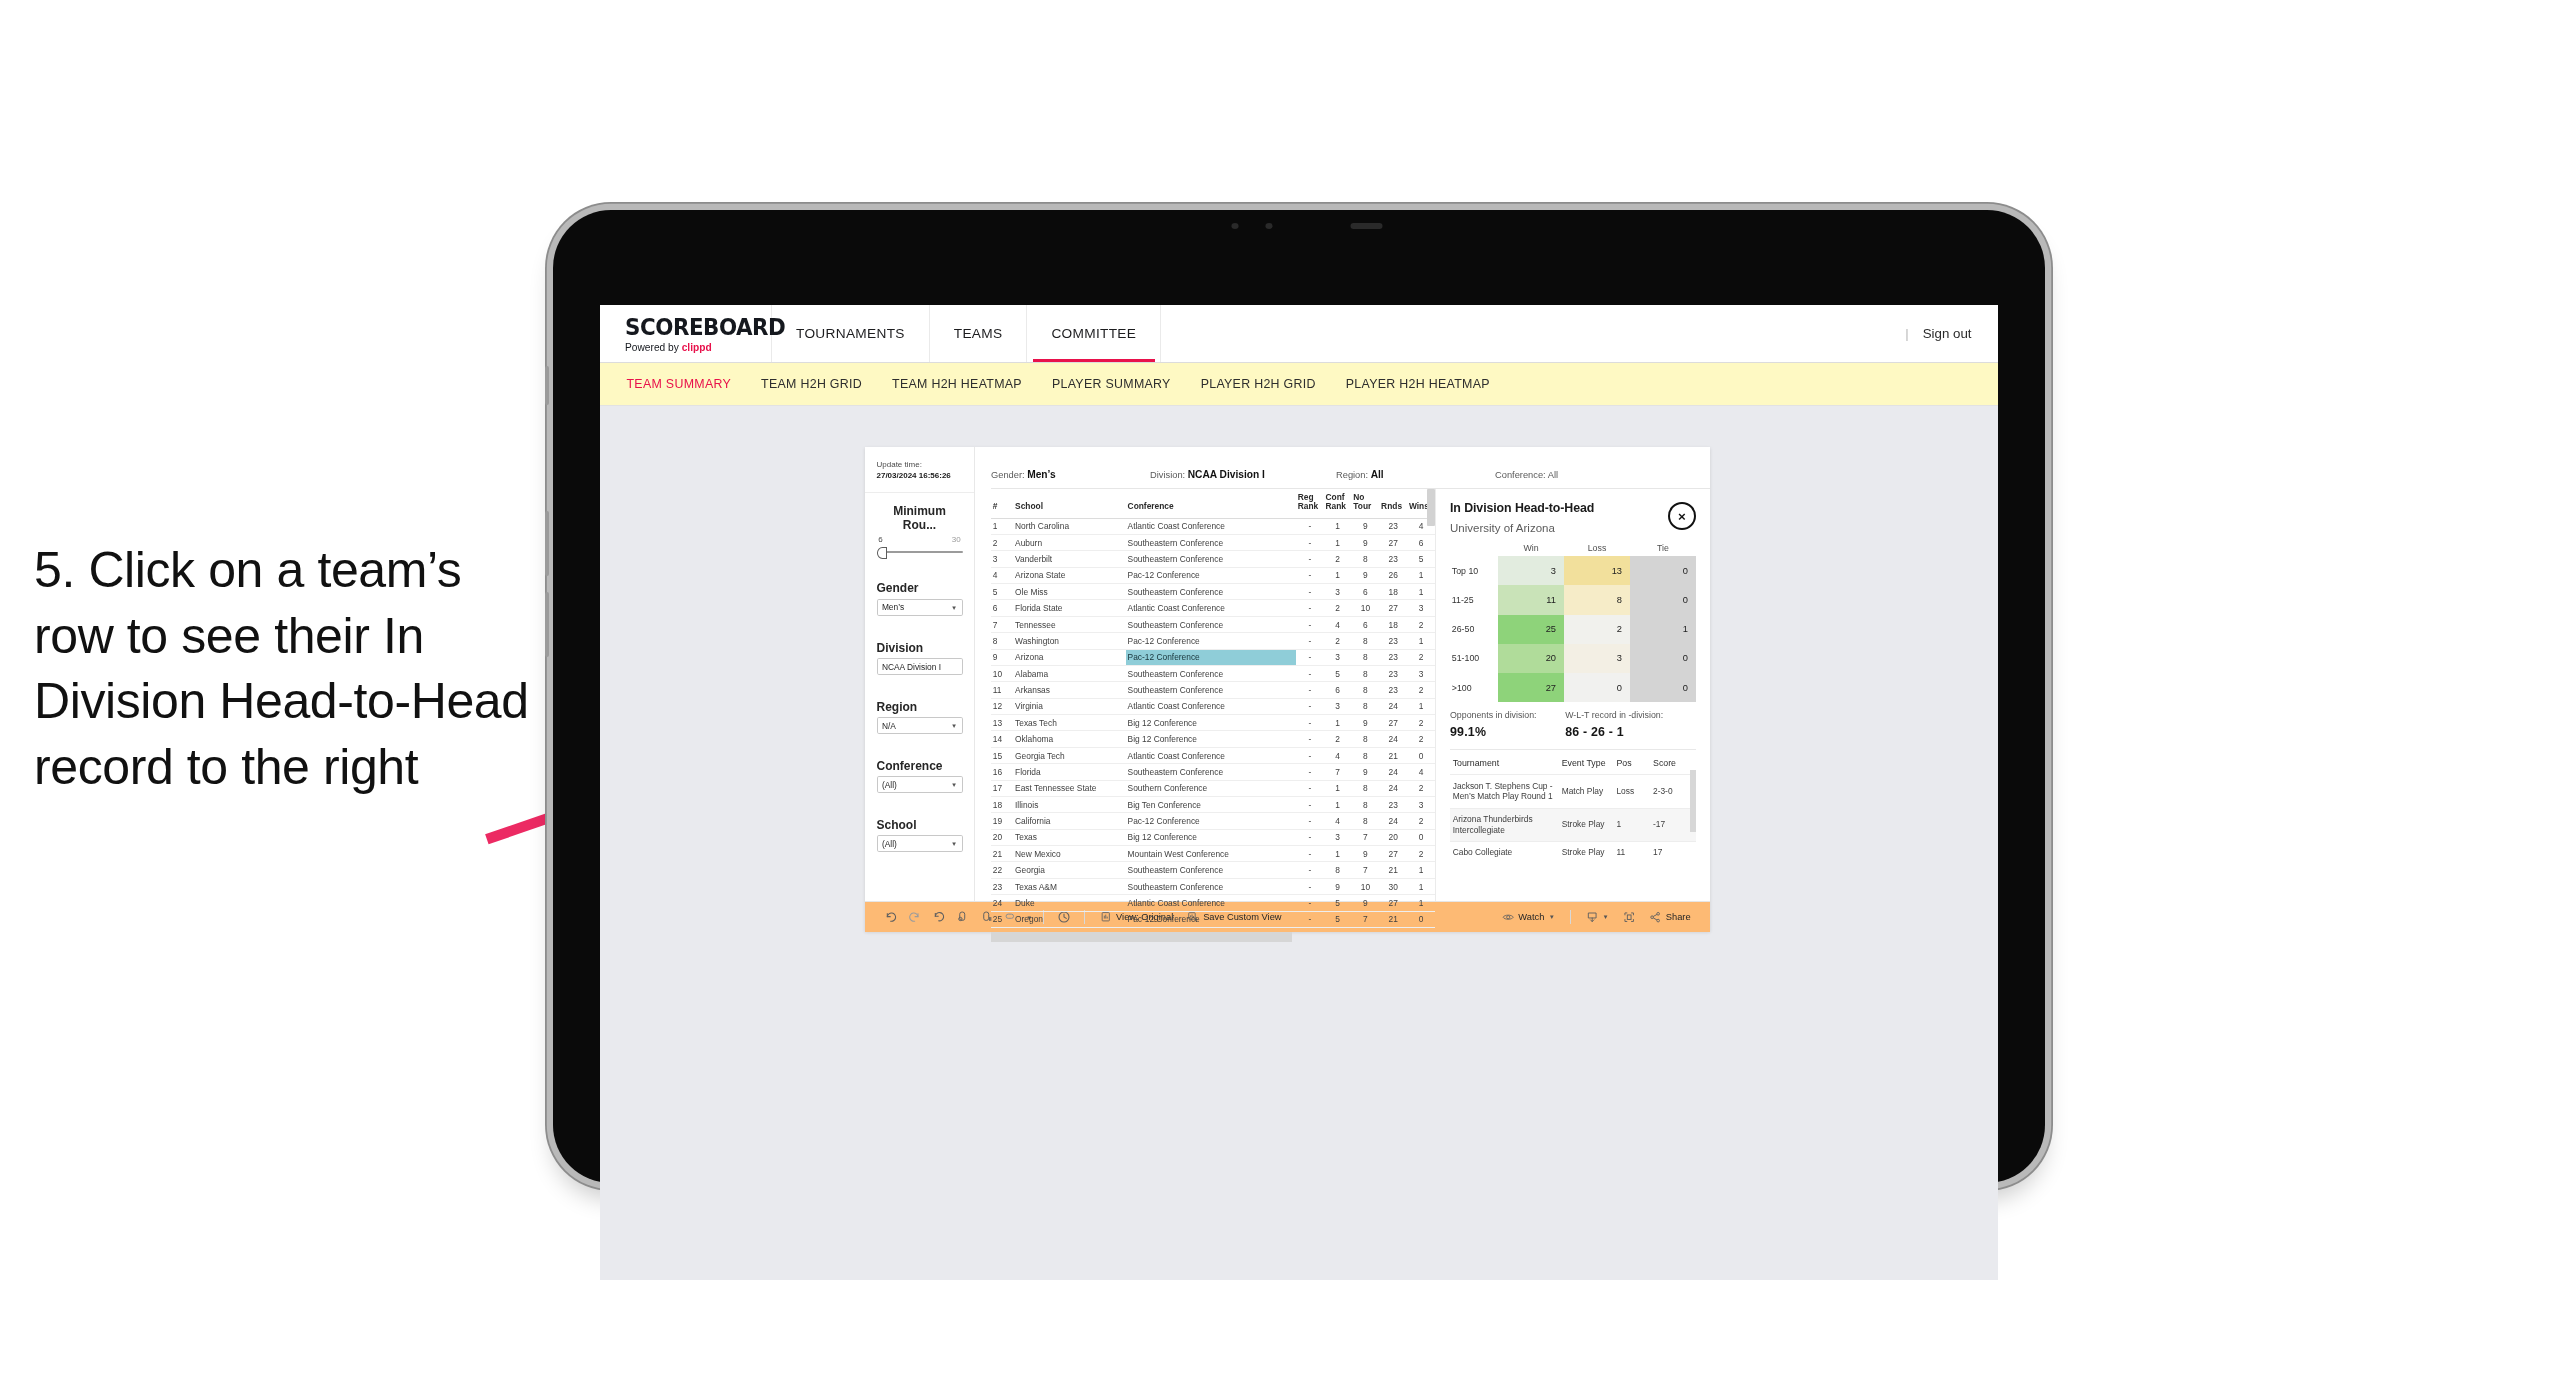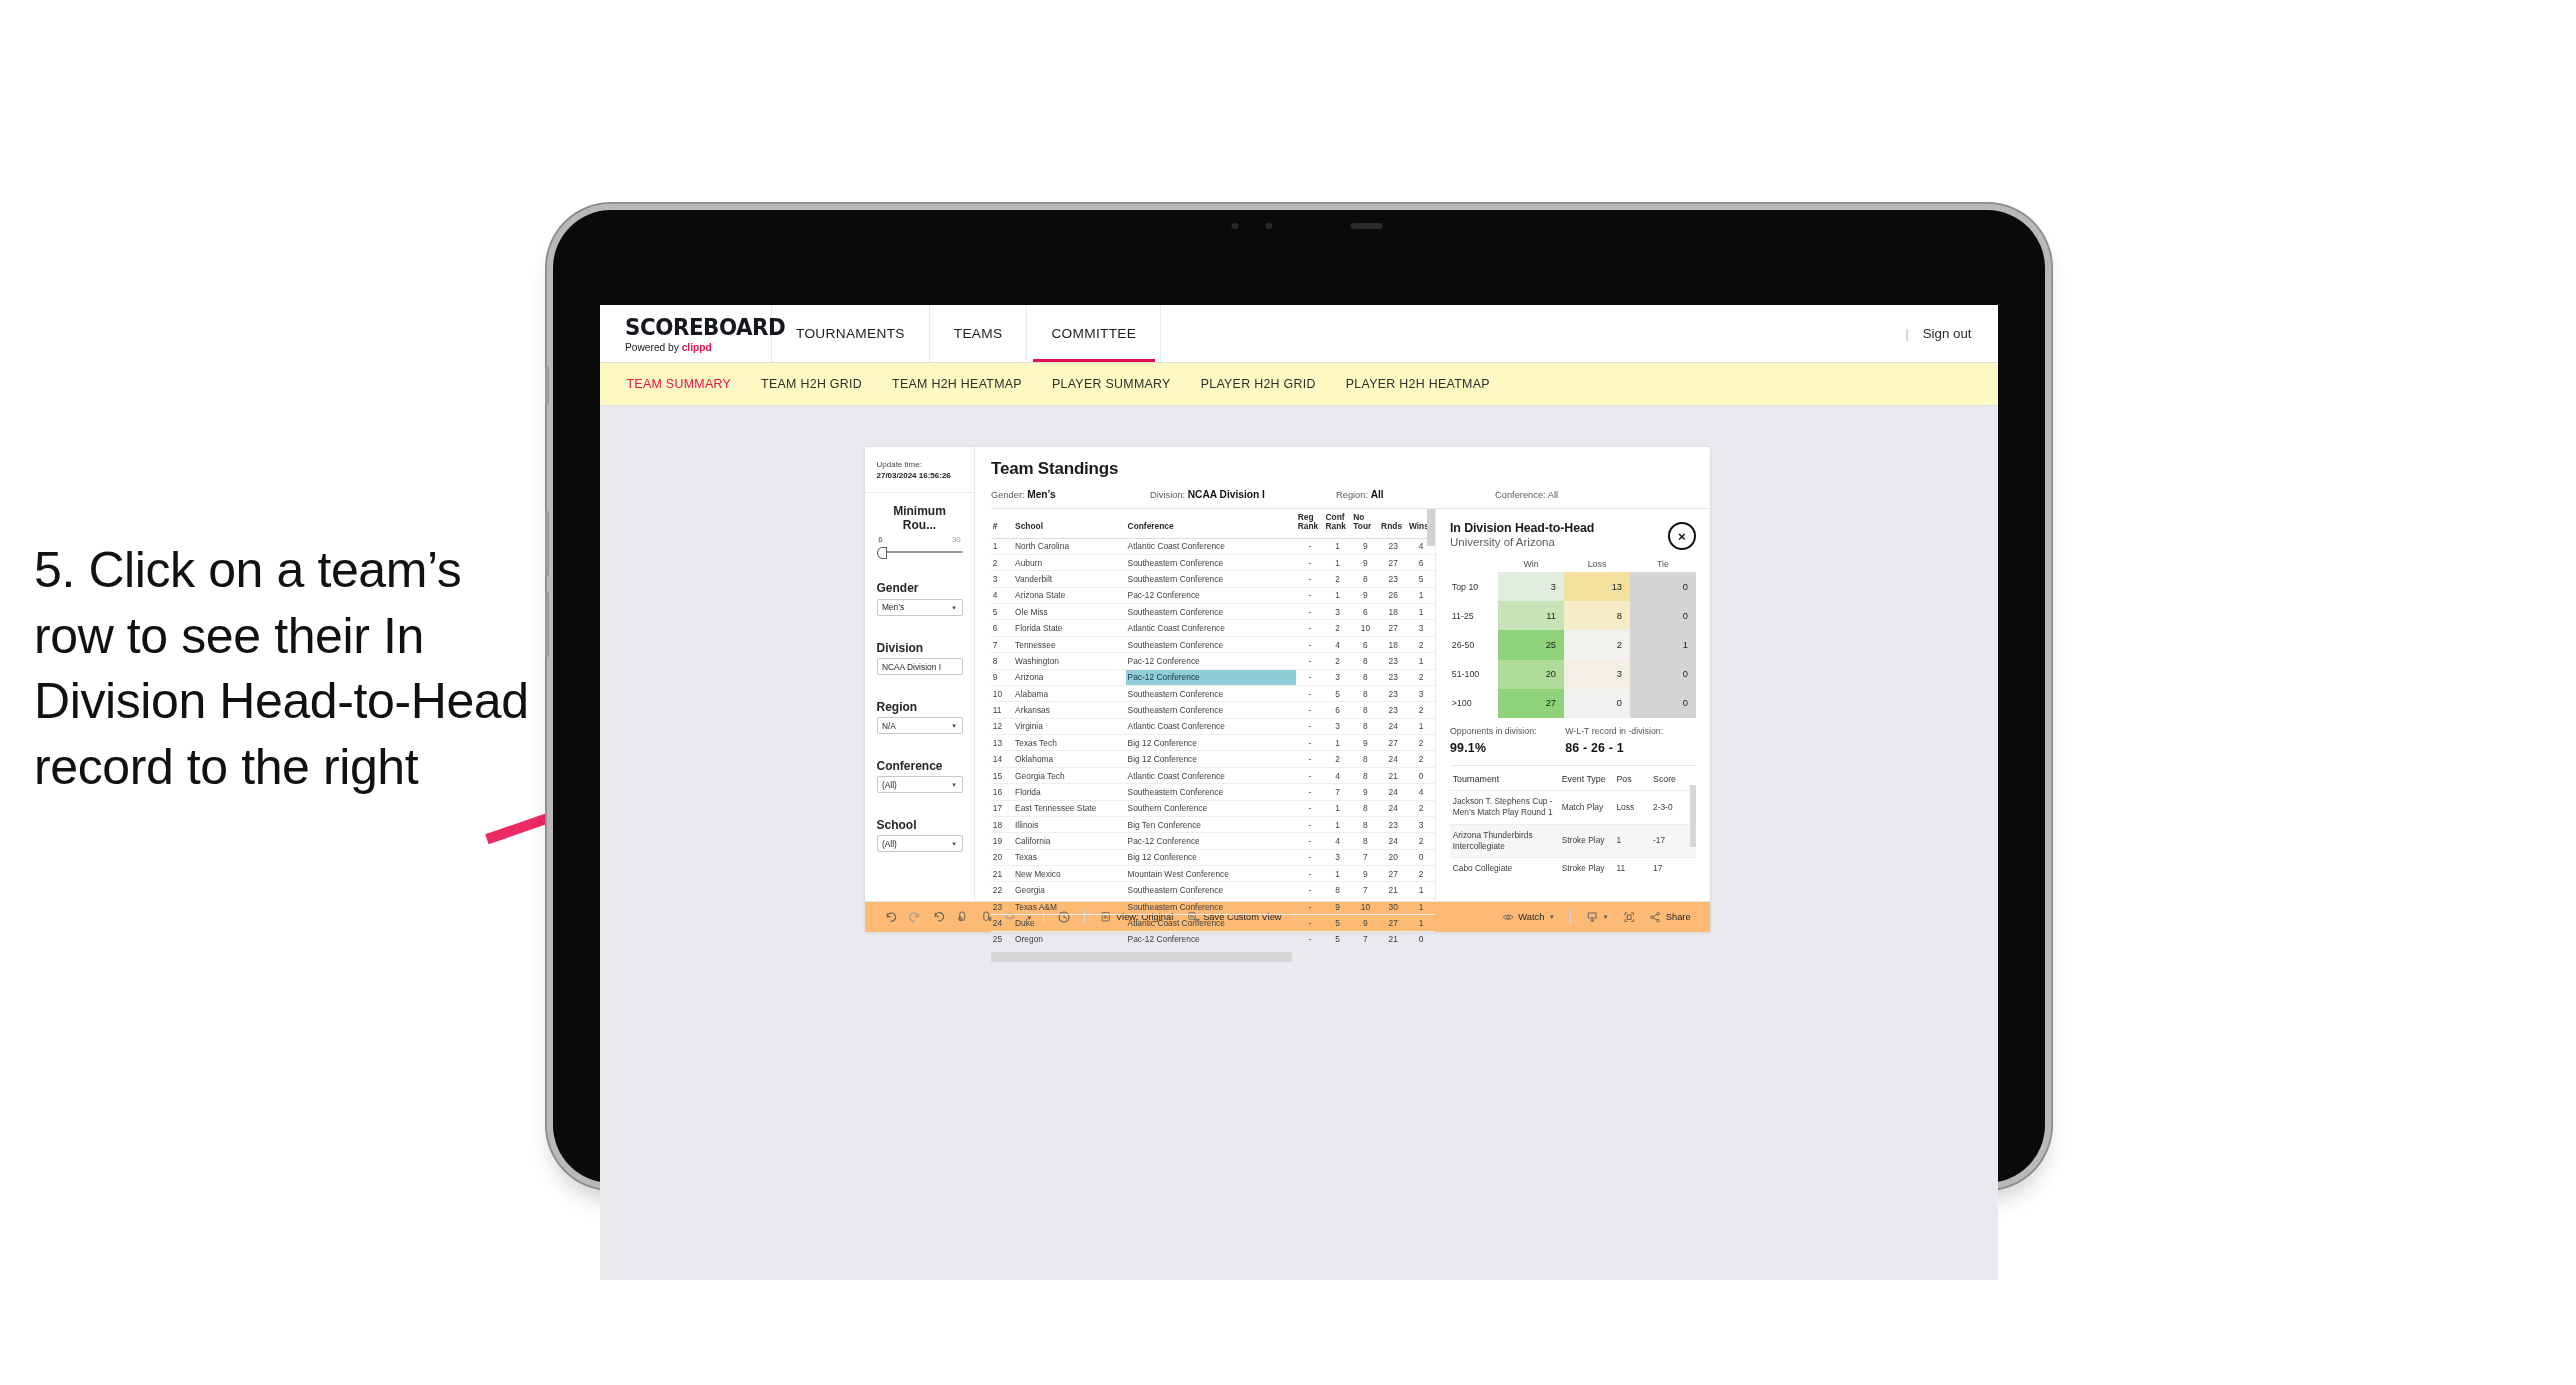--- a/index.html
+++ b/index.html
@@ -104,21 +104,21 @@
   .scroll-space{position:relative;}
   .vscroll{position:absolute;right:0;top:0;width:8px;height:37px;background:#d2d2d2;border-radius:0.9px;}
   .hscroll{height:9.7px;background:#e6e6e6;margin-top:4.4px;width:444px;position:relative;}
   .hscroll i{position:absolute;left:0;top:0;height:9.7px;width:301px;background:#d6d6d6;}
 
   
   .h2h{flex:1;border-left:0.9px solid #ebebeb;padding:12.4px 14px 0 14px;box-sizing:border-box;min-width:0;
     display:flex;flex-direction:column;}
   .h2h-top{display:flex;justify-content:space-between;align-items:flex-start;}
   .h2h-t1{font-size:12.4px;font-weight:bold;color:#1b1b1b;letter-spacing:-0.1px;}
-  .h2h-t2{font-size:11.5px;color:#5c5c5c;margin-top:1px;}
+  .h2h-t2{font-size:11.5px;color:#5c5c5c;margin-top:7px;}
   .closebtn{width:24px;height:24px;border:2.1px solid #111;border-radius:50%;display:flex;align-items:center;
     justify-content:center;font-size:13.3px;color:#111;cursor:pointer;flex:none;margin-top:0.9px;font-weight:bold;}
   table.h2hm{border-collapse:collapse;width:100%;margin-top:8px;table-layout:fixed;}
   table.h2hm th{font-size:8.8px;color:#4e4e4e;font-weight:normal;text-align:center;padding-bottom:2.7px;}
   table.h2hm th.lbl{width:46px;}
   table.h2hm td{font-size:9.3px;color:#222;text-align:right;padding:5.3px 8px 5.3px 3.5px;height:18.6px;}
   table.h2hm td.lbl{text-align:left;font-size:8.8px;color:#333;padding-left:1.8px;background:#fff;}
 
   .kpis{display:flex;margin-top:8px;padding-bottom:9.7px;border-bottom:0.9px solid #e8e8e8;}
   .kpi{flex:1;}
@@ -261,21 +261,20 @@
               <div class="f-label">School</div>
               <div class="sel">
                 <span>(All)</span>
                 <span class="caret">▼</span>
               </div>
             </div>
           </div>
 
           <div class="main">
             <div class="main-head">
-              <div class="ttl">Team Standings</div>
               <div class="meta">
                 <div class="m1">
                   <span>Gender:</span>
                   <b>Men’s</b>
                 </div>
                 <div class="m2">
                   <span>Division:</span>
                   <b>NCAA Division I</b>
                 </div>
                 <div class="m3">

